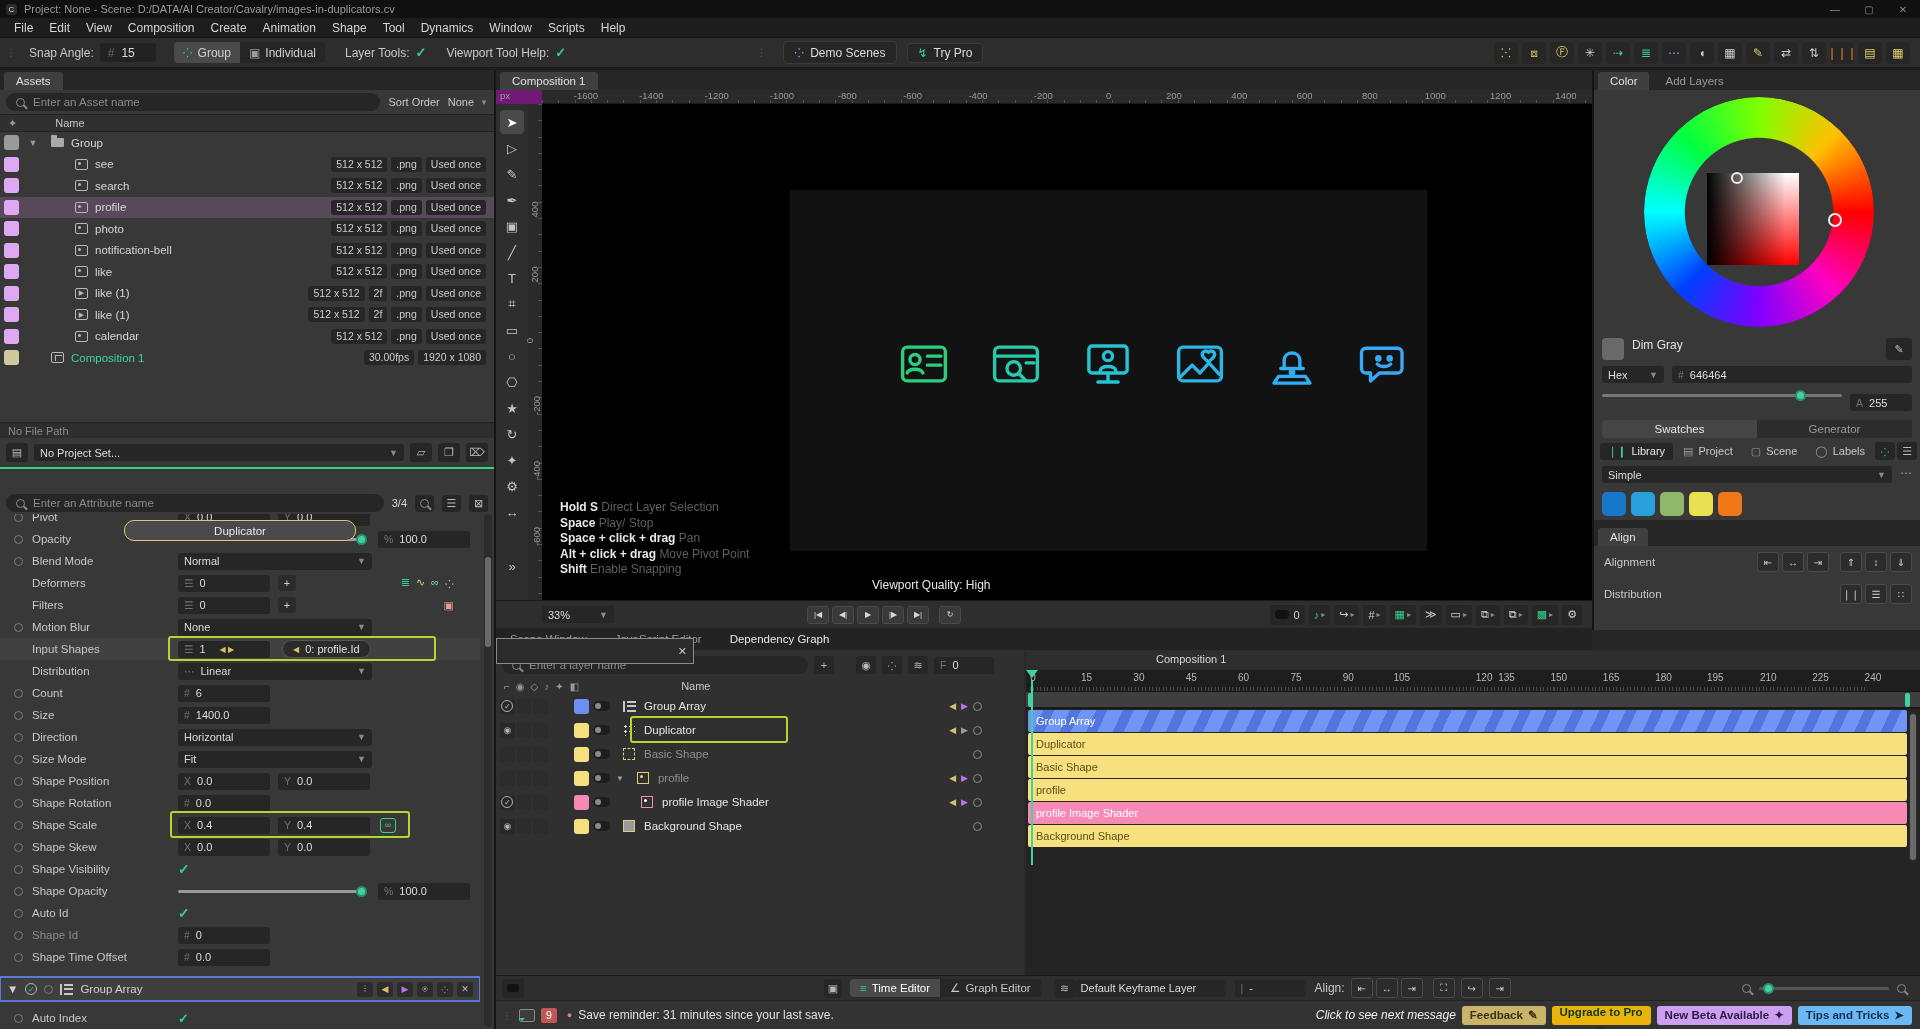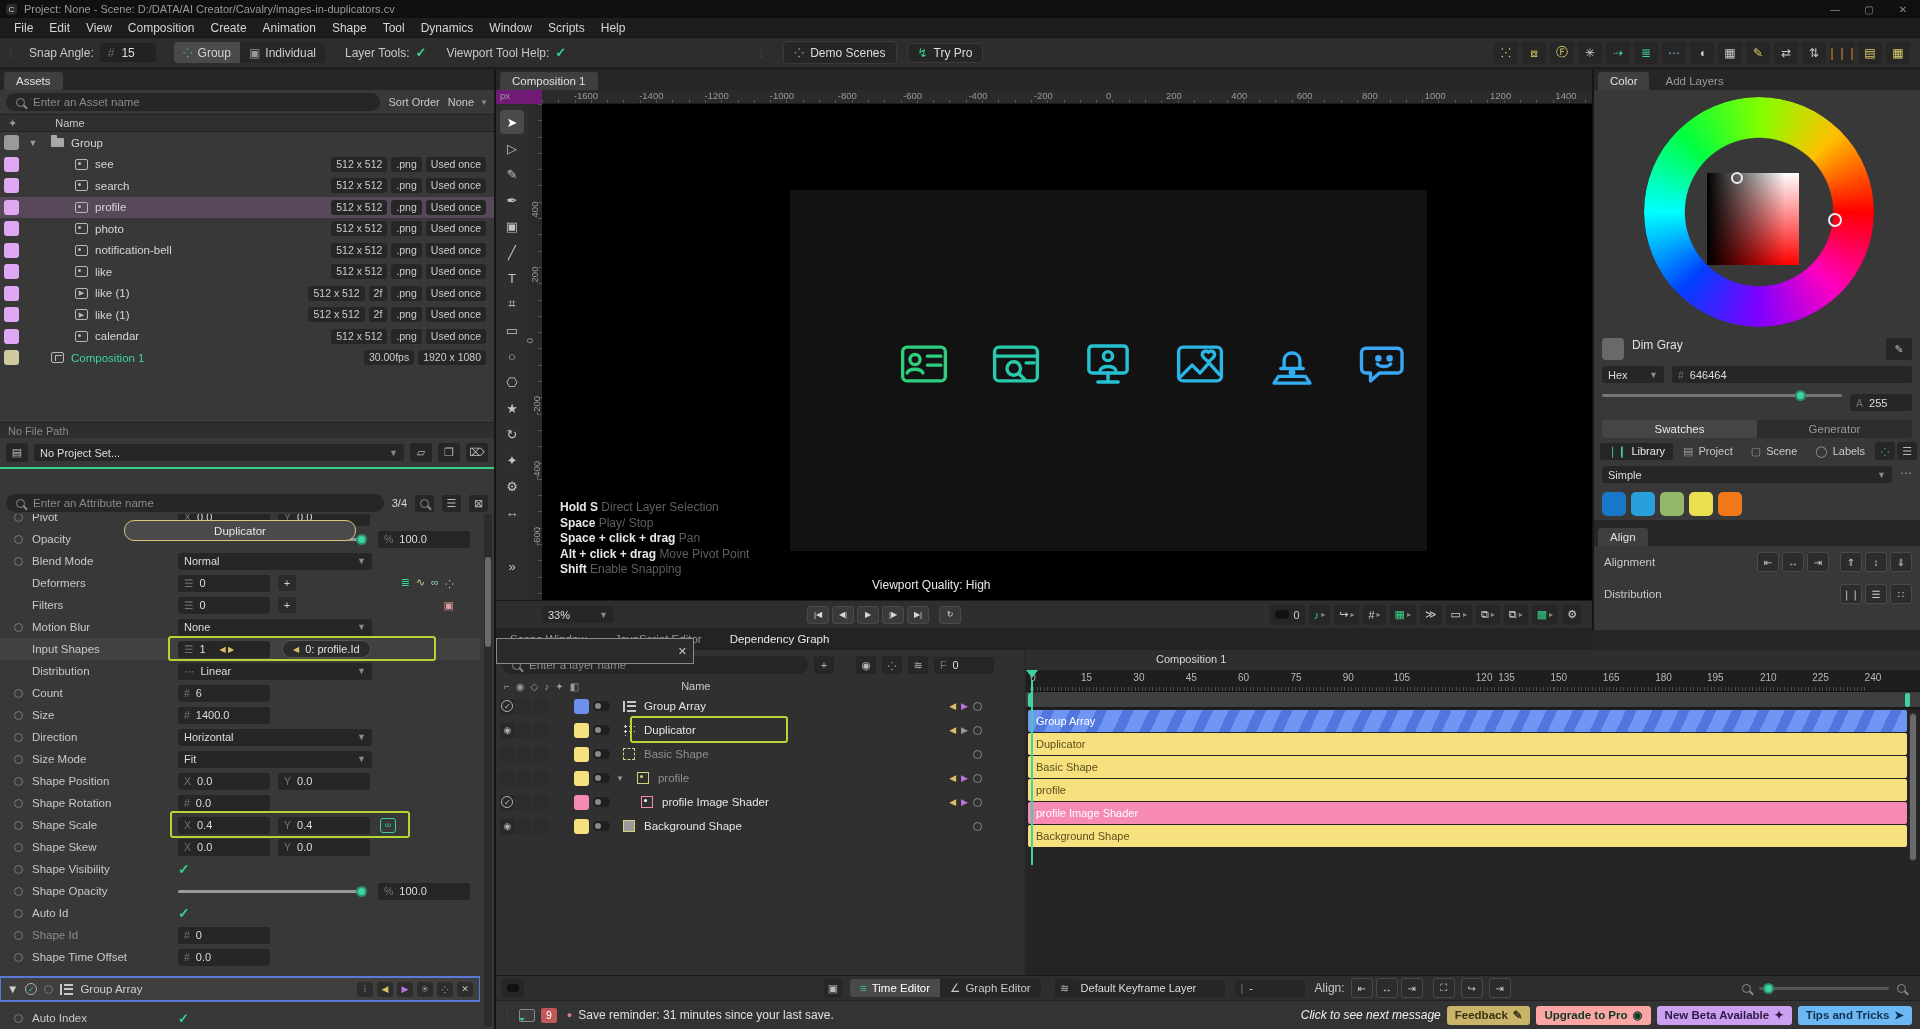--- a/index.html
+++ b/index.html
@@ -1184,21 +1184,21 @@
     <span class="combubble"></span>
     <span class="numbadge">9</span>
     <span style="color:#e07a9a;margin-left:10px;font-size:9px">●</span>
     <span style="margin-left:6px;color:#e0e0e0">Save reminder: 31 minutes since your last save.</span>
     <span style="margin-left:auto;font-style:italic;color:#f0f0f0">Click to see next message</span>
     <span id="status-btns" style="display:flex;margin-right:8px">
         <span class="msgbtn" style="background: rgb(201, 180, 106); color: rgb(58, 50, 20);">
           <span>Feedback</span>
           <span>✎</span>
         </span>
-        <span class="msgbtn" style="background: #fca5a5; color: rgb(12, 58, 34);">
+        <span class="msgbtn" style="background: #eab308; color: rgb(12, 58, 34); flex-direction: column;">
           <span>Upgrade to Pro</span>
           <span>◉</span>
         </span>
         <span class="msgbtn" style="background: rgb(203, 160, 240); color: rgb(46, 26, 66);">
           <span>New Beta Available</span>
           <span>✦</span>
         </span>
         <span class="msgbtn" style="background: rgb(108, 184, 245); color: rgb(16, 48, 78);">
           <span>Tips and Tricks</span>
           <span>➤</span>

